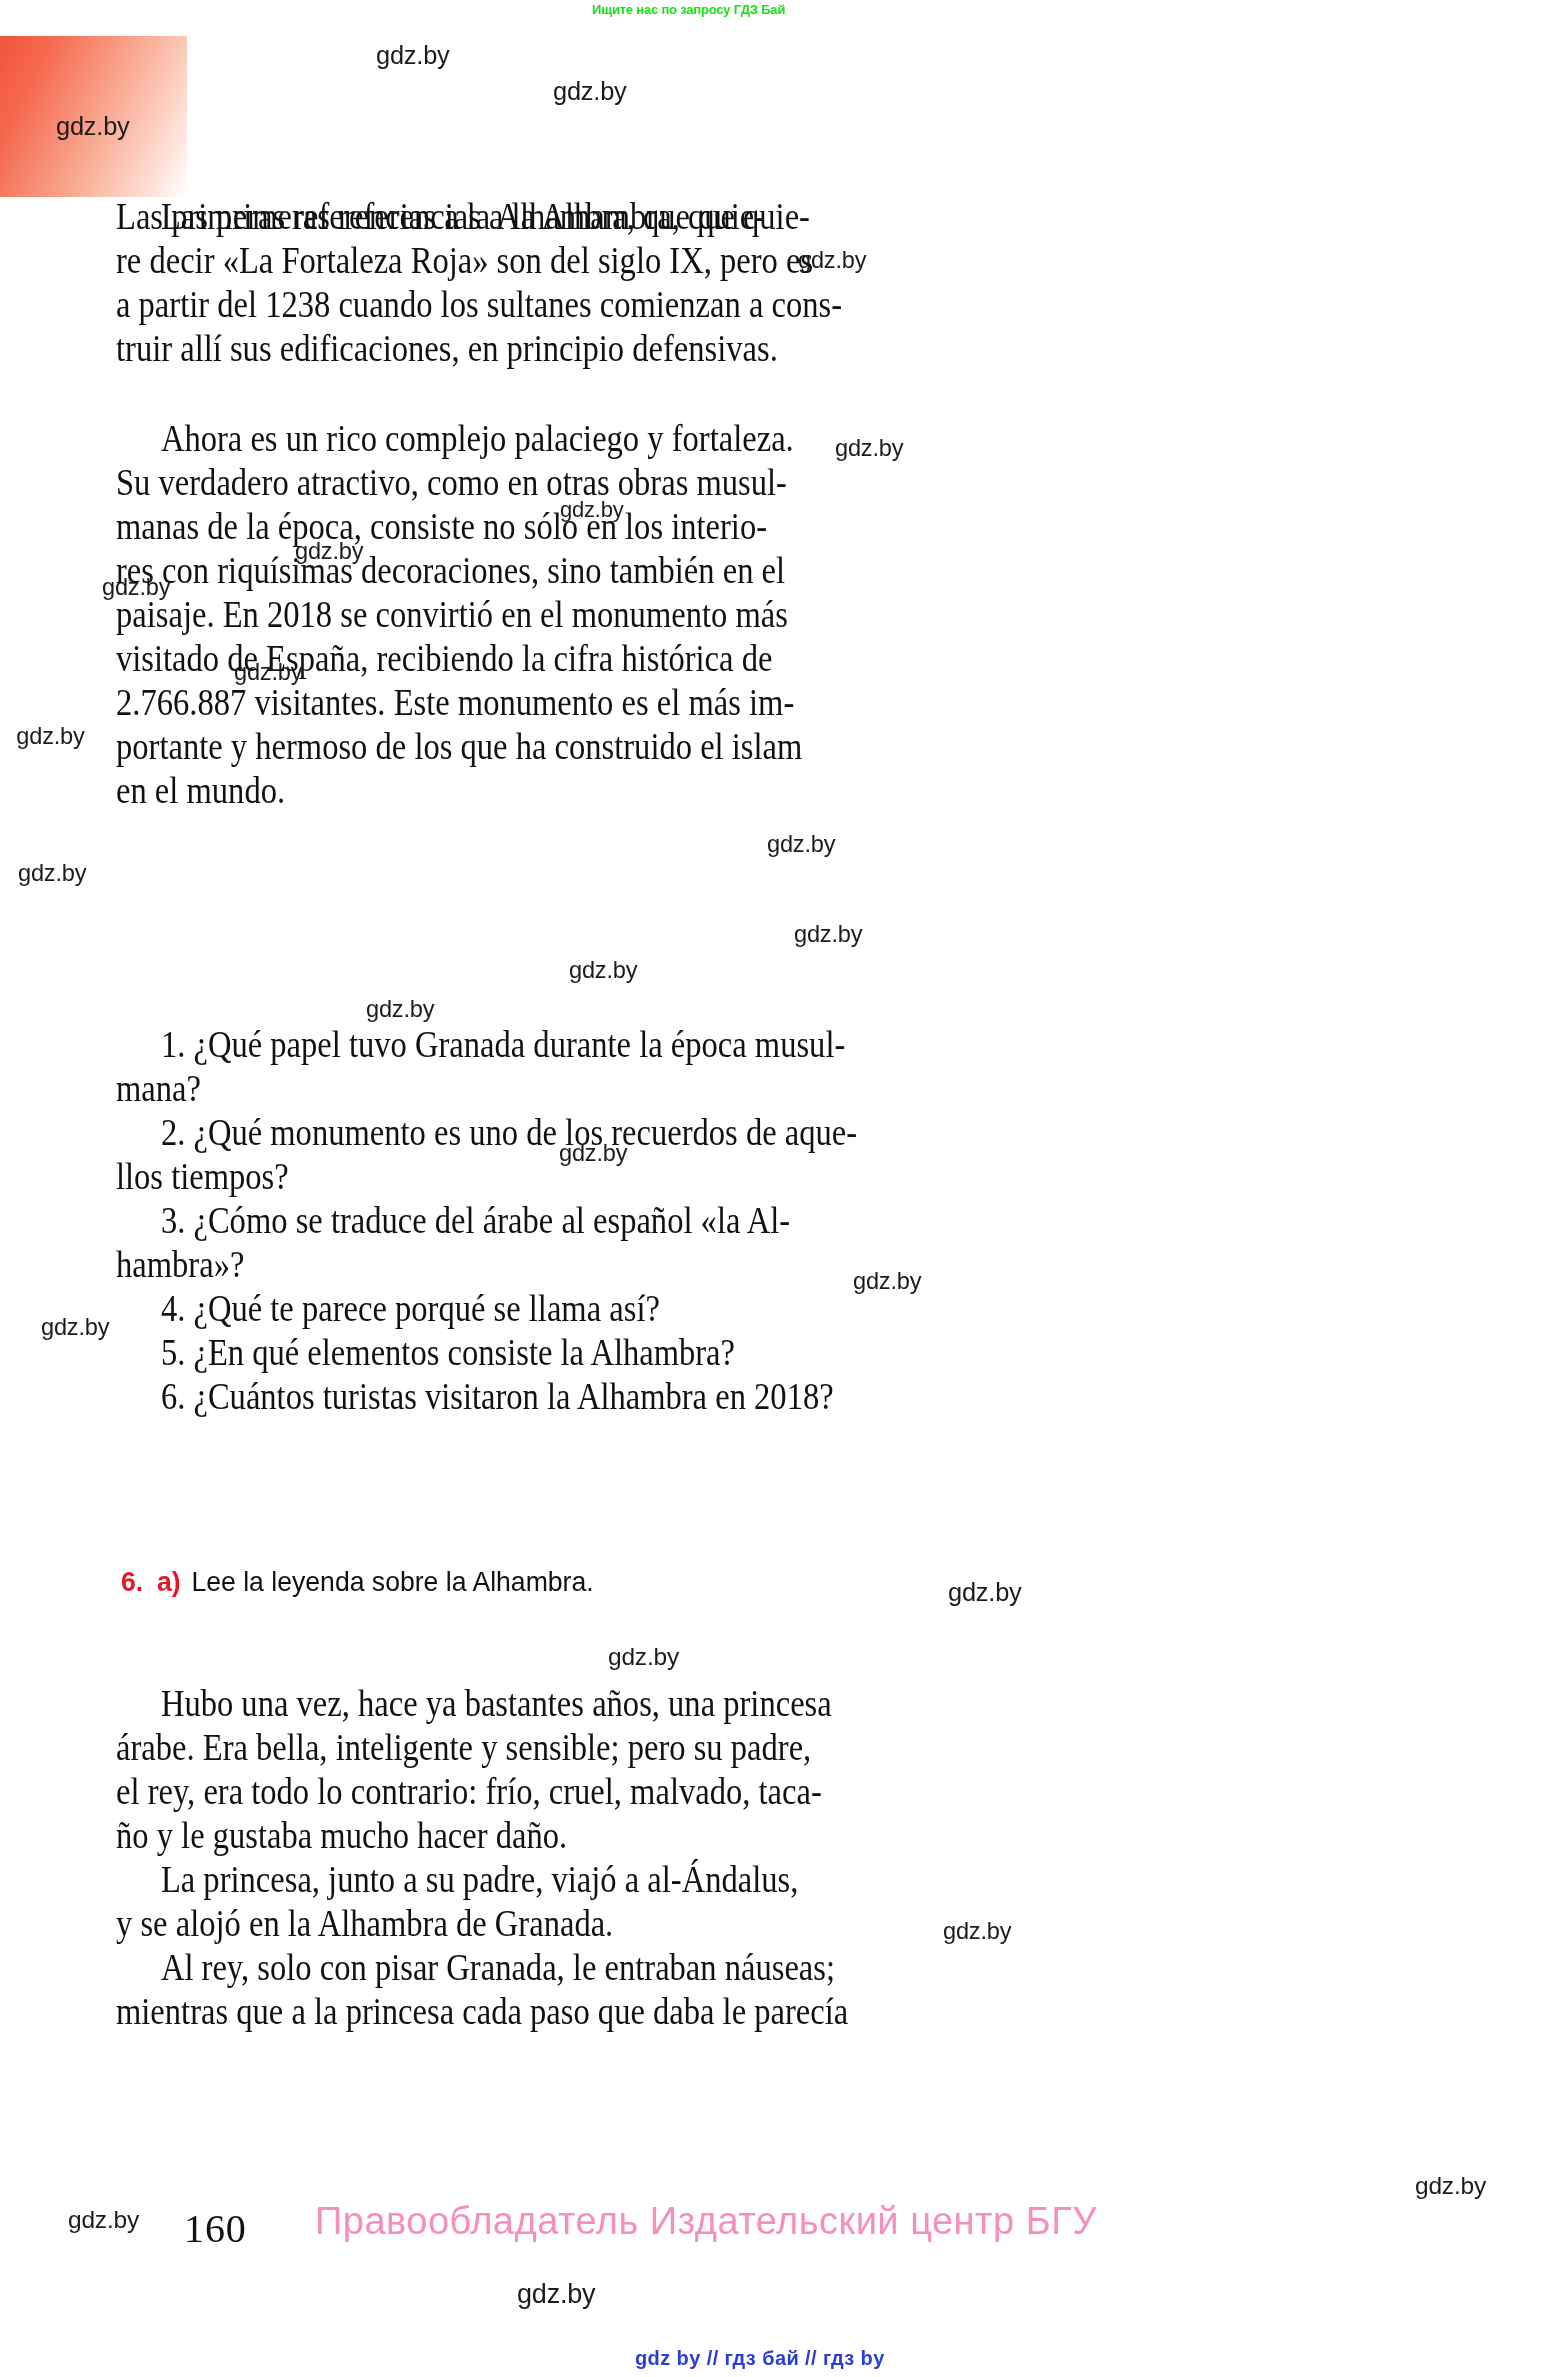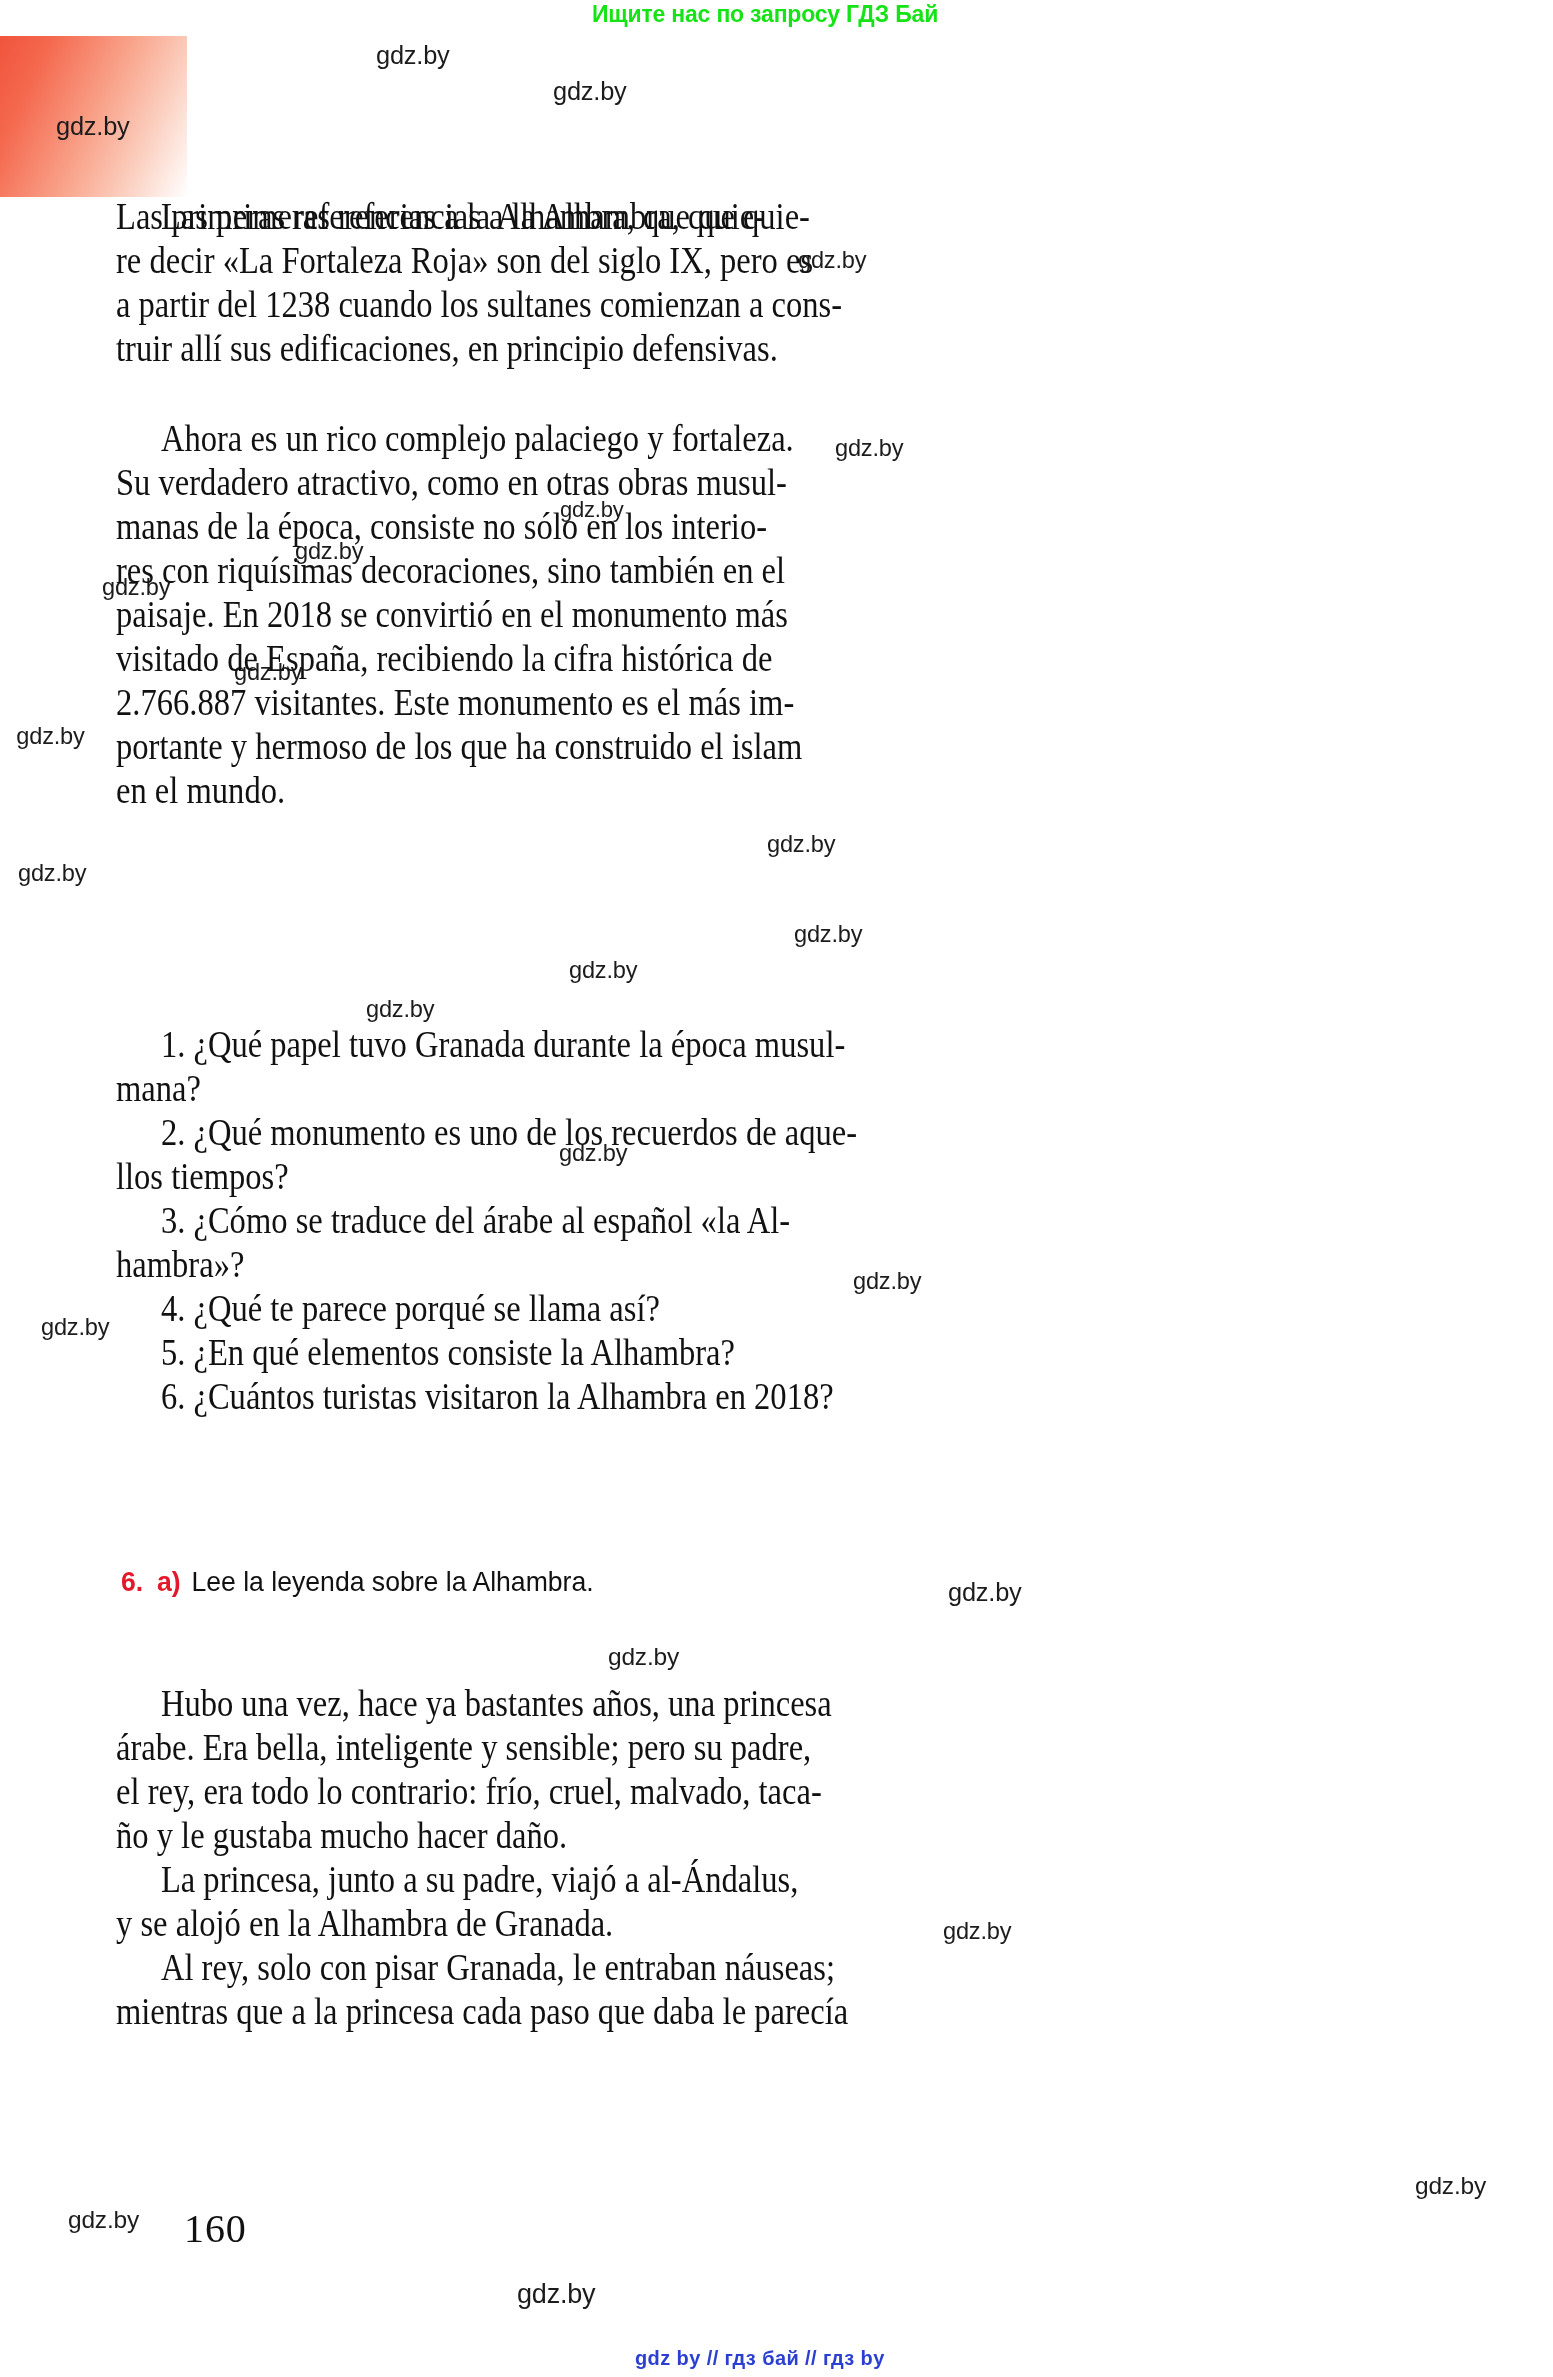--- a/index.html
+++ b/index.html
@@ -29,21 +29,21 @@
     letter-spacing: -0.2px;
     margin-top: 16px;
   }
   .wm-green {
     position: absolute;
     font-family: "Liberation Sans", sans-serif;
     font-weight: bold;
     color: #16e316;
     white-space: nowrap;
     line-height: 1;
-    font-size: 23px;
+    font-size: 13px;
     letter-spacing: -0.2px;
   }
   .wm-blue {
     position: absolute;
     font-family: "Liberation Sans", sans-serif;
     font-weight: bold;
     color: #2b3fd0;
     white-space: nowrap;
     line-height: 1;
     font-size: 20px;
@@ -246,17 +246,18 @@
     </div>
   </div>
 
   <div class="wm" style="left:943px; top:1904px; font-size:23.6px;">gdz.by</div>
   <div class="wm" style="left:1415px; top:2158px; font-size:24.5px;">gdz.by</div>
   <div class="wm" style="left:68px; top:2192px; font-size:24.5px;">gdz.by</div>
   <div class="wm" style="left:517px; top:2265px; font-size:27px;">gdz.by</div>
 
   <div id="page-number">160</div>
 
+  <div class="wm-pink" style="left:315px; top:2202px;">Правообладатель Издательский центр БГУ</div>
 
   <div class="wm-blue" style="left:635px; top:2348px;">gdz by  //  гдз бай  //  гдз by</div>
 
 </div>
 
 
 </body></html>

